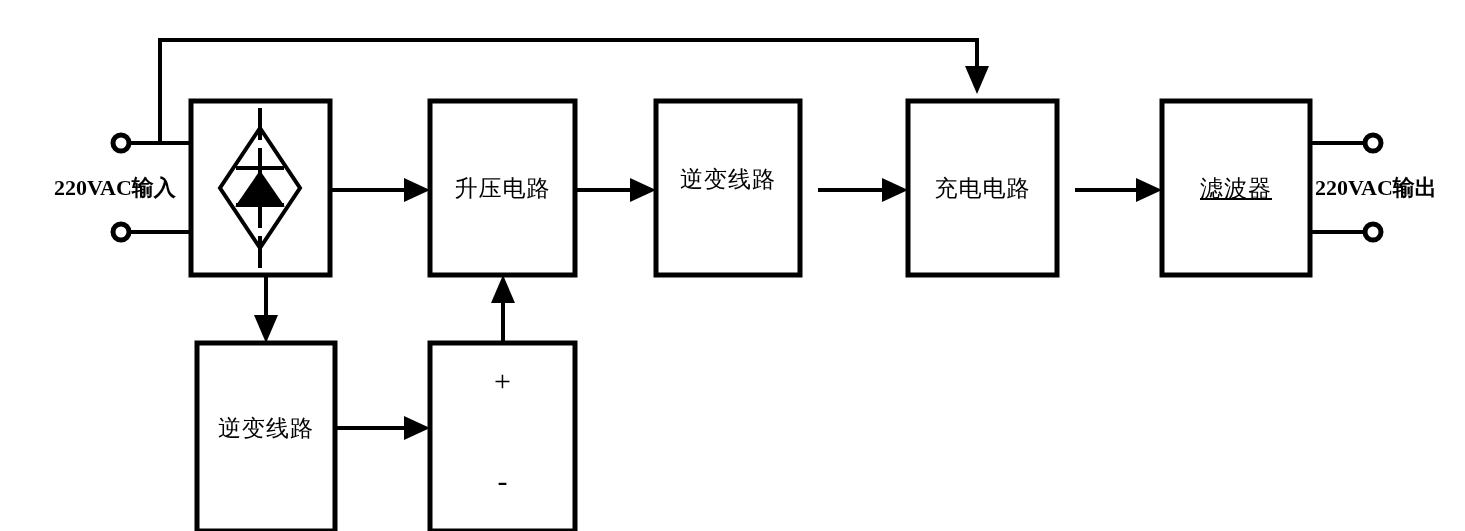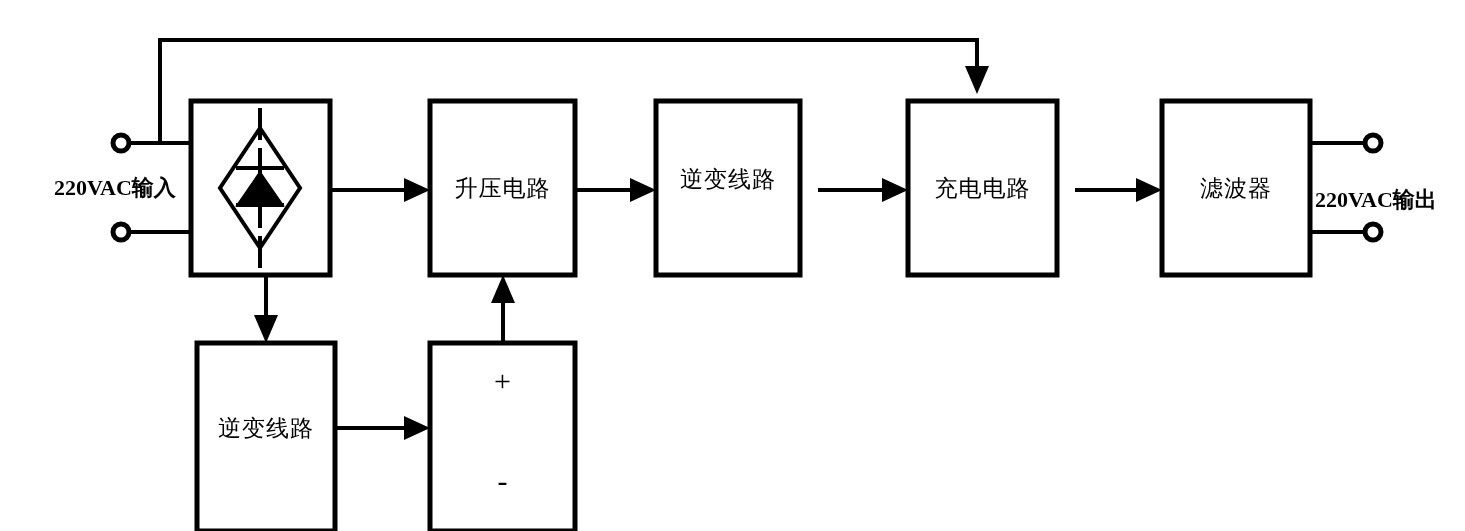--- a/index.html
+++ b/index.html
@@ -172,29 +172,29 @@
 
     <g>
       <line class="wire" x1="503" y1="343" x2="503" y2="294"></line>
       <polygon class="arrowhead" points="503,275 491,303 515,303"></polygon>
     </g>
 
   </svg>
 
   <div class="io-label" style="left:36px; top:177px;margin-left:18px;">220VAC输入</div>
 
-  <div class="io-label" style="left:1315px; top:189px;">220VAC输出</div>
+  <div class="io-label" style="left:1315px; top:177px;">220VAC输出</div>
 
   <div class="box-label" style="left:430px; top:177px; width:145px;text-align:center;">升压电路</div>
 
   <div class="box-label" style="left:656px; top:168px; width:144px;">逆变线路</div>
 
   <div class="box-label" style="left:908px; top:177px; width:149px;">充电电路</div>
 
-  <div class="box-label" style="left:1162px; top:177px; width:148px;">滤波器</div>
+  <div class="box-label" style="left:1162px; top:177px; width:148px;text-decoration:underline;">滤波器</div>
 
   <div class="box-label" style="left:197px; top:417px; width:138px;">逆变线路</div>
 
   <div class="polarity" style="left:430px; top:366px; width:145px;">+</div>
 
 
   <div class="polarity" style="left:430px; top:466px; width:145px;">-</div>
 
 </div>
 

